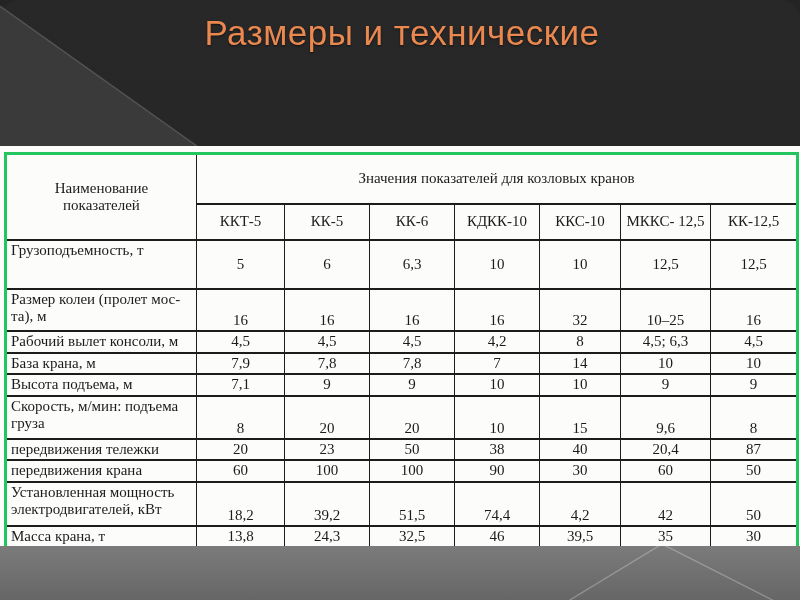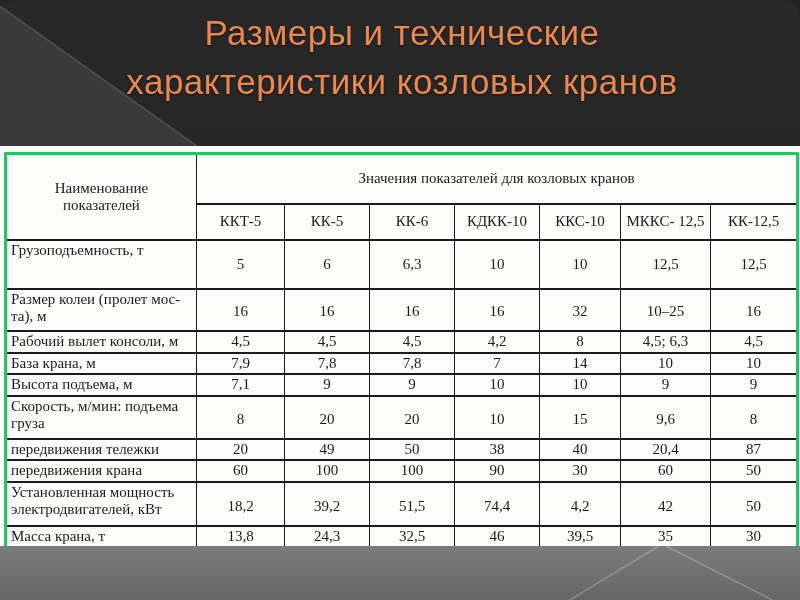--- a/index.html
+++ b/index.html
@@ -41,21 +41,21 @@
     border-width: 2px 1px;
     font-weight: normal;
     font-size: 15px;
     padding: 1px 4px;
     overflow: hidden;
   }
   table.spec th { text-align: center; vertical-align: middle; }
   .pre { white-space: pre-line; }
   td.lbl { text-align: left; vertical-align: top; padding-left: 6px; padding-top: 2px; }
   td.val { text-align: center; vertical-align: middle; }
-  tr.vb td.val { vertical-align: bottom; padding-bottom: 10px; }
+  tr.vb td.val { vertical-align: bottom; padding-bottom: 1px; }
   tr.vt td.val, tr.vt td.lbl { vertical-align: top; }
   th.namehead { padding-bottom: 10px; }
 
   
   .band {
     position: absolute; top: 546px; left: 0; width: 800px; height: 54px;
     background: linear-gradient(180deg, #7B7B7B 0%, #666666 100%);
   }
   .band svg { position: absolute; top: 0; left: 0; }
 </style>
@@ -64,21 +64,20 @@
 
 <div class="slide">
 
   <svg class="corner-svg" width="220" height="146" viewBox="0 0 220 146">
     <polygon points="0,6 197,146 0,146" fill="#3A3A3A"></polygon>
     <line x1="0" y1="6" x2="197" y2="146" stroke="rgba(255,255,255,0.16)" stroke-width="1.5"></line>
   </svg>
 
   <div class="title">
     <div>Размеры и технические</div>
-    <div>характеристики козловых кранов</div>
   </div>
 
   <div class="scan">
     <table class="spec">
       <colgroup>
         <col style="width:191px">
           <col style="width:88px">
           <col style="width:85px">
           <col style="width:85px">
         <col style="width:85px">
@@ -161,21 +160,21 @@
           <td class="val">20</td>
           <td class="val">20</td>
           <td class="val">10</td>
           <td class="val">15</td>
           <td class="val">9,6</td>
           <td class="val">8</td>
         </tr>
         <tr style="height:20px">
           <td class="lbl pre">передвижения тележки</td>
           <td class="val">20</td>
-          <td class="val">49</td>
+          <td class="val">23</td>
           <td class="val">50</td>
           <td class="val">38</td>
           <td class="val">40</td>
           <td class="val">20,4</td>
           <td class="val">87</td>
         </tr>
         <tr style="height:22px">
           <td class="lbl pre">передвижения крана</td>
           <td class="val">60</td>
           <td class="val">100</td>

